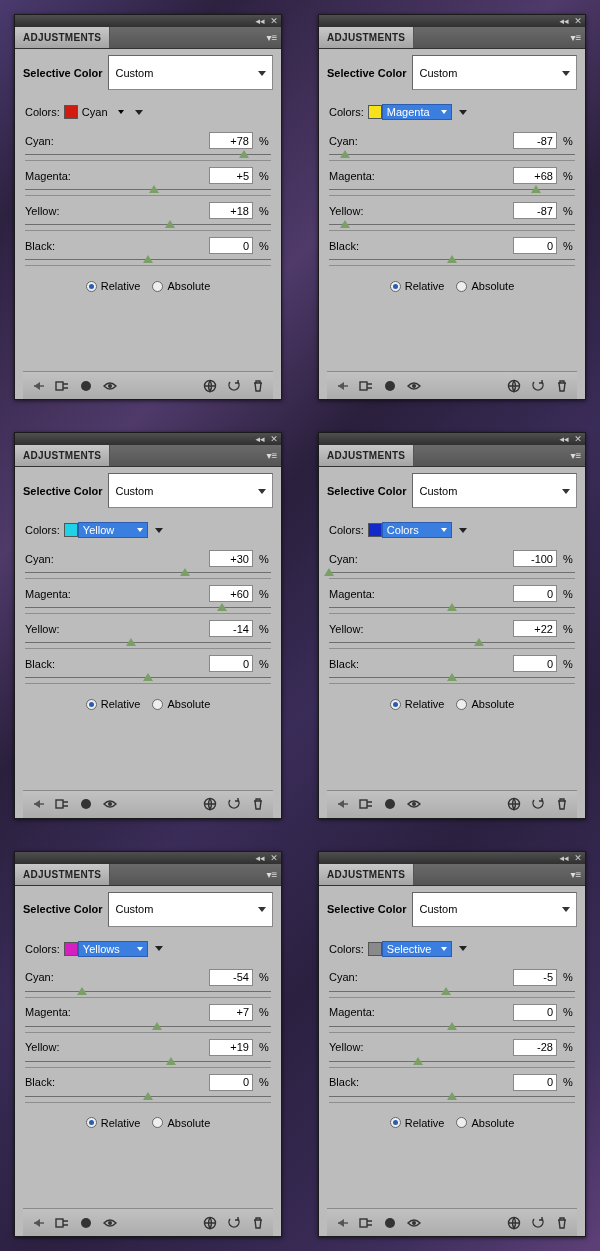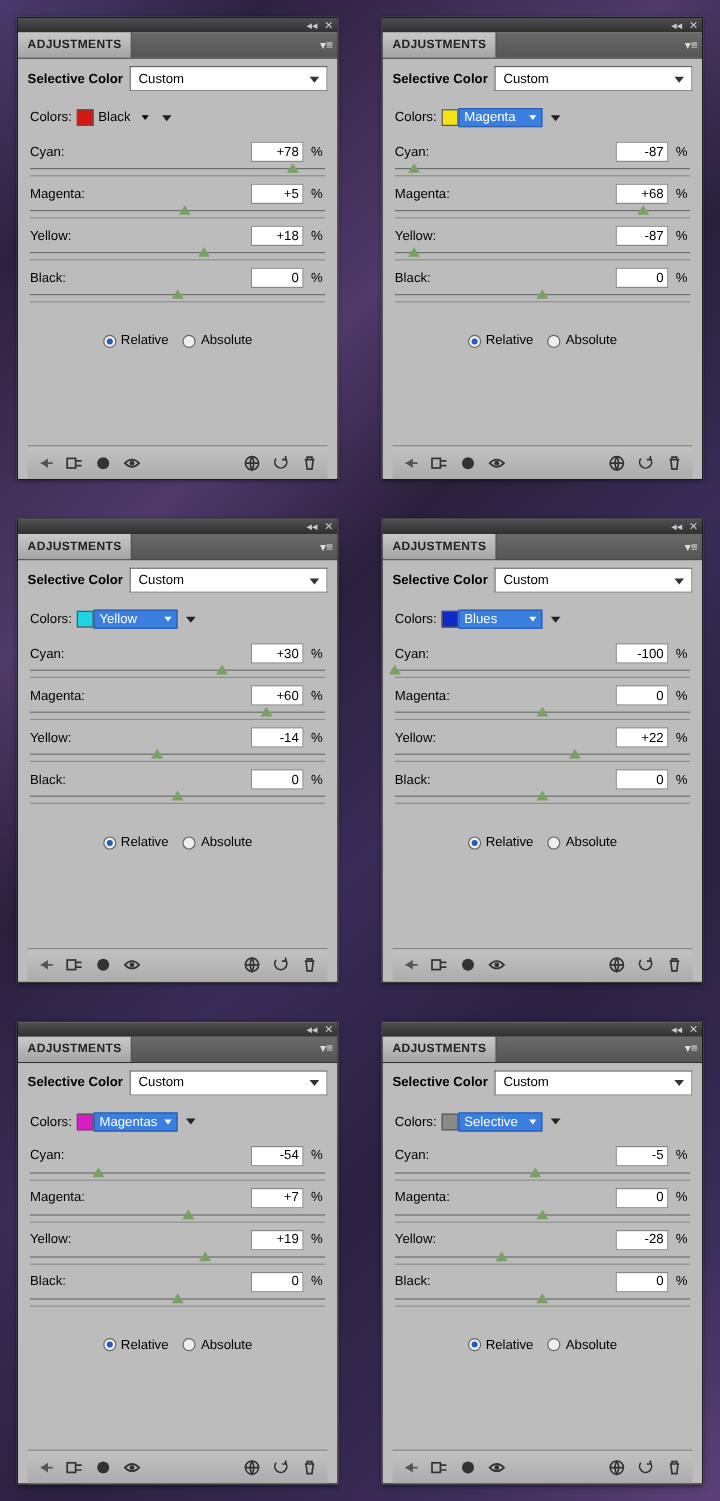--- a/index.html
+++ b/index.html
@@ -73,21 +73,21 @@
     background: #bcbcbc;
     flex: 1;
     padding: 6px 8px 0 8px;
     display: flex;
     flex-direction: column;
   }
   .row { display: flex; align-items: center; margin-bottom: 6px; }
   .label-bold { font-weight: bold; font-size: 11px; margin-right: 6px; white-space: nowrap;}
   .preset {
     flex: 1;
-    height: 21px;
+    height: 35px;
     background: #fff;
     border: 1px solid #888;
     border-top-color:#666;border-left-color:#666;
     display: flex;
     align-items: center;
     padding: 0 6px;
     font-size: 11px;
     position: relative;
     cursor: pointer;
   }
@@ -176,21 +176,21 @@
     border-left:5px solid transparent;
     border-right:5px solid transparent;
     border-bottom:8px solid #7aa065;
     transform: translateX(-5px);
     cursor: pointer;
   }
   .modes {
     display: flex;
     justify-content: center;
     gap: 12px;
-    margin-top: 26px;
+    margin-top: 14px;
     font-size: 11px;
   }
   .radio {
     display: flex; align-items: center; gap: 4px; cursor: pointer;
   }
   .rdot {
     width: 11px;height: 11px;border-radius:50%;
     border:1px solid #666;background:#eee;display:flex;align-items:center;justify-content:center;
   }
   .rdot.sel::after{content:"";width:5px;height:5px;border-radius:50%;background:#2a5db0;}
@@ -225,21 +225,21 @@
         <div class="tabmenu">▾≡</div>
       </div>
       <div class="body">
         <div class="row">
           <span class="label-bold">Selective Color</span>
           <div class="preset">Custom</div>
         </div>
         <div class="colorsel">
           <span class="lbl">Colors:</span>
           <span class="swatch" style="background: rgb(209, 27, 18);"></span>
-          <div class="colordrop plain">Black</div>
+          <div class="colordrop plain">Cyan</div>
           <div class="chevwrap"></div>
         </div>
         <div class="sliders">
           <div class="srow">
             <span class="sl">Cyan:</span>
             <input class="num" value="+78" style="">
             <span class="pct">%</span>
             <div class="track">
               <div class="thumb" style="left: 89%;"></div>
             </div>
@@ -552,21 +552,21 @@
         <div class="tabmenu">▾≡</div>
       </div>
       <div class="body">
         <div class="row">
           <span class="label-bold">Selective Color</span>
           <div class="preset">Custom</div>
         </div>
         <div class="colorsel">
           <span class="lbl">Colors:</span>
           <span class="swatch" style="background: rgb(16, 41, 200);"></span>
-          <div class="colordrop">Blues</div>
+          <div class="colordrop">Colors</div>
           <div class="chevwrap"></div>
         </div>
         <div class="sliders">
           <div class="srow">
             <span class="sl">Cyan:</span>
             <input class="num" value="-100" style="">
             <span class="pct">%</span>
             <div class="track">
               <div class="thumb" style="left: 0%;"></div>
             </div>
@@ -661,21 +661,21 @@
         <div class="tabmenu">▾≡</div>
       </div>
       <div class="body">
         <div class="row">
           <span class="label-bold">Selective Color</span>
           <div class="preset">Custom</div>
         </div>
         <div class="colorsel">
           <span class="lbl">Colors:</span>
           <span class="swatch" style="background: rgb(214, 31, 192);"></span>
-          <div class="colordrop">Magentas</div>
+          <div class="colordrop">Yellows</div>
           <div class="chevwrap"></div>
         </div>
         <div class="sliders">
           <div class="srow">
             <span class="sl">Cyan:</span>
             <input class="num" value="-54" style="">
             <span class="pct">%</span>
             <div class="track">
               <div class="thumb" style="left: 23%;"></div>
             </div>

